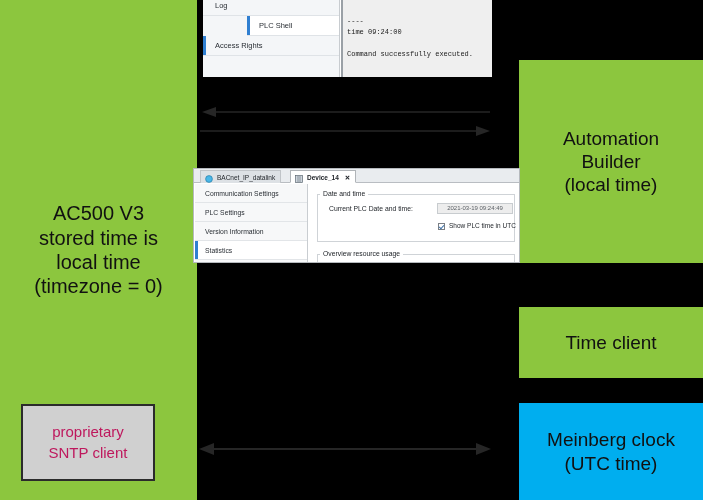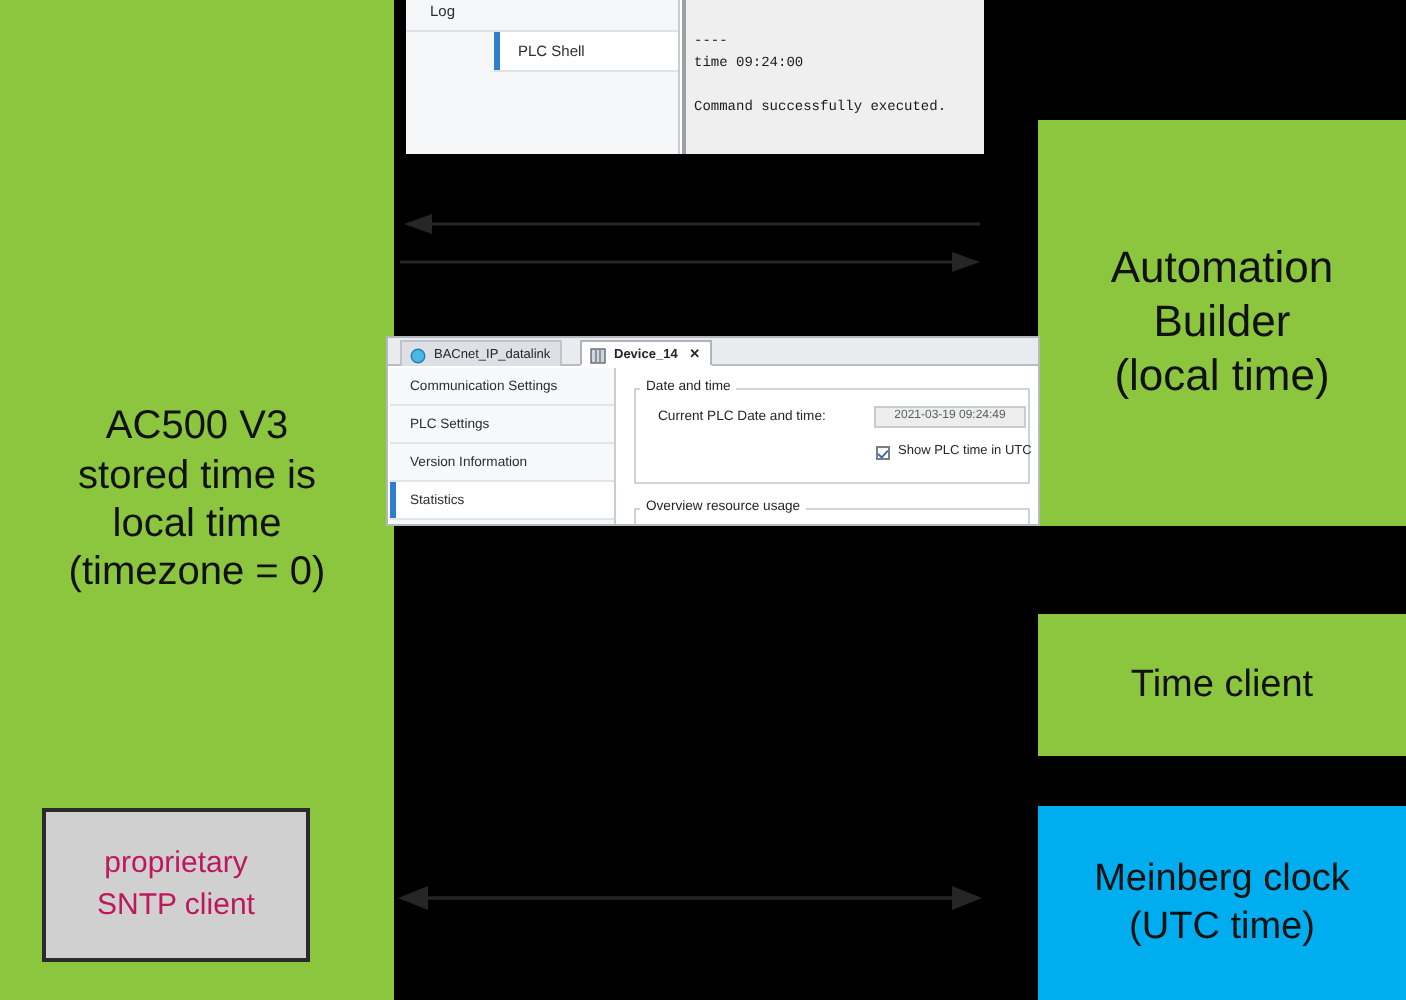--- a/index.html
+++ b/index.html
@@ -18,21 +18,21 @@
 
   #plc-block{left:0;top:0;width:197px;height:500px;background:#8CC63E;}
   #plc-block .lbl{font-size:20px;font-weight:400;}
 
   #sntp-box{position:absolute;left:21px;top:404px;width:134px;height:77px;
             background:#D0D0D0;border:2px solid #2b2b2b;box-sizing:border-box;
             display:flex;align-items:center;justify-content:center;text-align:center;}
   #sntp-box .lbl{font-size:15px;line-height:1.35;white-space:pre-line;color:#be185d;}
 
   #ab-block{left:519px;top:60px;width:184px;height:203px;background:#8CC63E;}
-  #ab-block .lbl{font-size:22px;}
+  #ab-block .lbl{font-size:19px;}
 
   #tc-block{left:519px;top:307px;width:184px;height:71px;background:#8CC63E;}
   #tc-block .lbl{font-size:19px;}
 
   #mb-block{left:519px;top:403px;width:184px;height:97px;background:#00AEEF;}
   #mb-block .lbl{font-size:19px;}
 
   
   .arrow-wrap{position:absolute;}
   .arrow-wrap svg{display:block;}
@@ -136,20 +136,23 @@
   </div>
 
   <div id="shot-shell">
     <div class="side">
       <div class="it">
         <span>Log</span>
       </div>
       <div class="it sel">
         <span>PLC Shell</span>
       </div>
+      <div class="it mark">
+        <span>Access Rights</span>
+      </div>
     </div>
     <div class="pane">
       <div class="term">----
 time 09:24:00
 
 Command successfully executed.</div>
     </div>
   </div>
 
   <div id="shot-dev">

